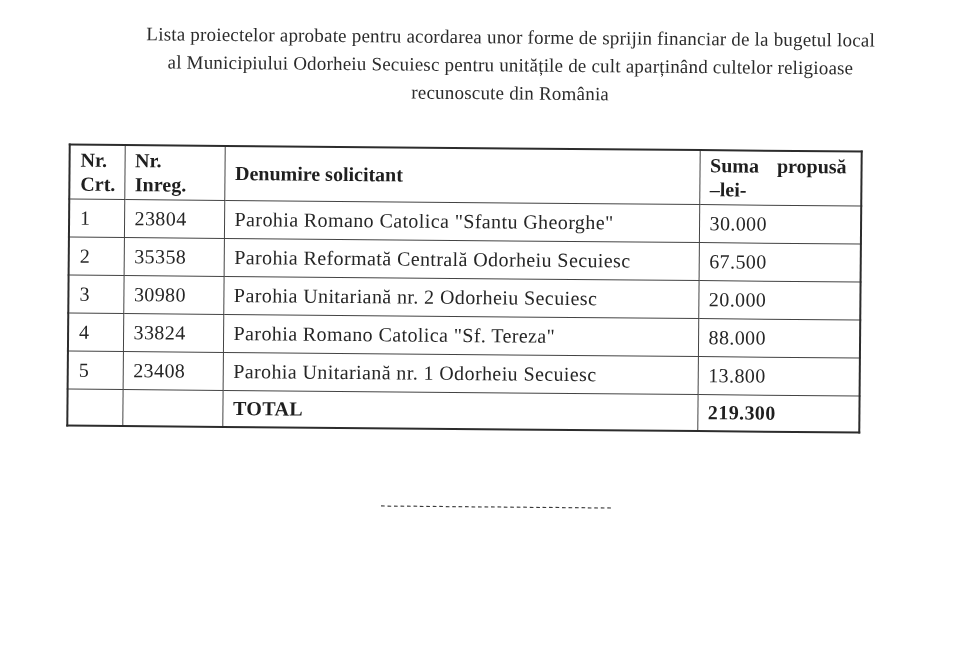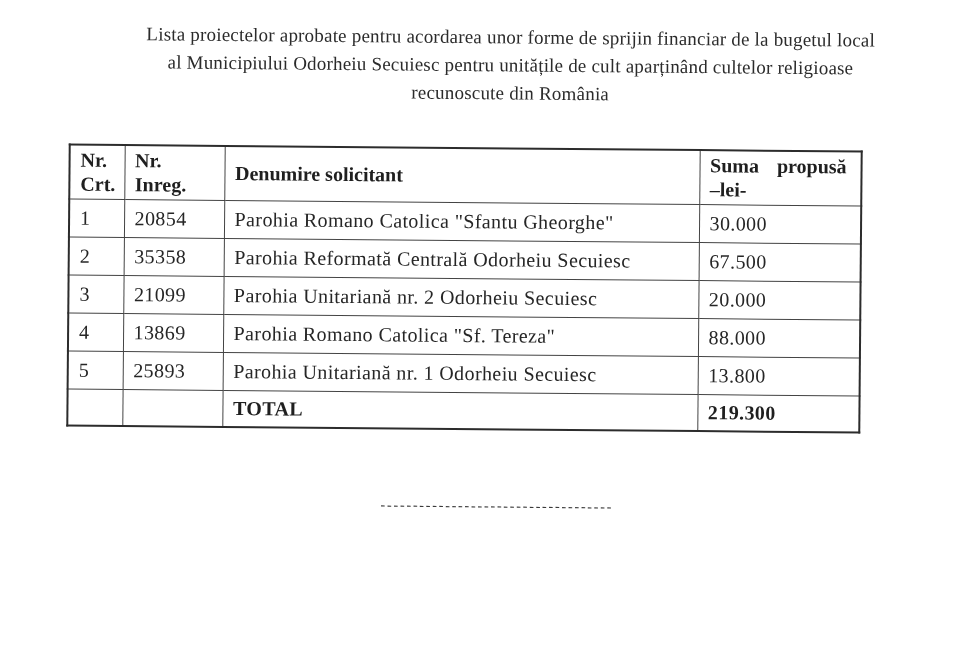--- a/index.html
+++ b/index.html
@@ -108,45 +108,45 @@
         <th class="pre">Nr.
 Inreg.</th>
         <th>Denumire solicitant</th>
         <th class="pre suma-header">Suma propusă
 –lei-</th>
       </tr>
     </thead>
     <tbody>
       <tr>
         <td>1</td>
-        <td>20854</td>
+        <td>23804</td>
         <td>Parohia Romano Catolica "Sfantu Gheorghe"</td>
         <td>30.000</td>
       </tr>
       <tr>
         <td>2</td>
         <td>35358</td>
         <td>Parohia Reformată Centrală Odorheiu Secuiesc</td>
         <td>67.500</td>
       </tr>
       <tr>
         <td>3</td>
-        <td>21099</td>
+        <td>30980</td>
         <td>Parohia Unitariană nr. 2 Odorheiu Secuiesc</td>
         <td>20.000</td>
       </tr>
       <tr>
         <td>4</td>
-        <td>13869</td>
+        <td>33824</td>
         <td>Parohia Romano Catolica "Sf. Tereza"</td>
         <td>88.000</td>
       </tr>
       <tr>
         <td>5</td>
-        <td>25893</td>
+        <td>23408</td>
         <td>Parohia Unitariană nr. 1 Odorheiu Secuiesc</td>
         <td>13.800</td>
       </tr>
       <tr class="total-row">
         <td></td>
         <td></td>
         <td class="bold">TOTAL</td>
         <td class="bold">219.300</td>
       </tr>
     </tbody>

